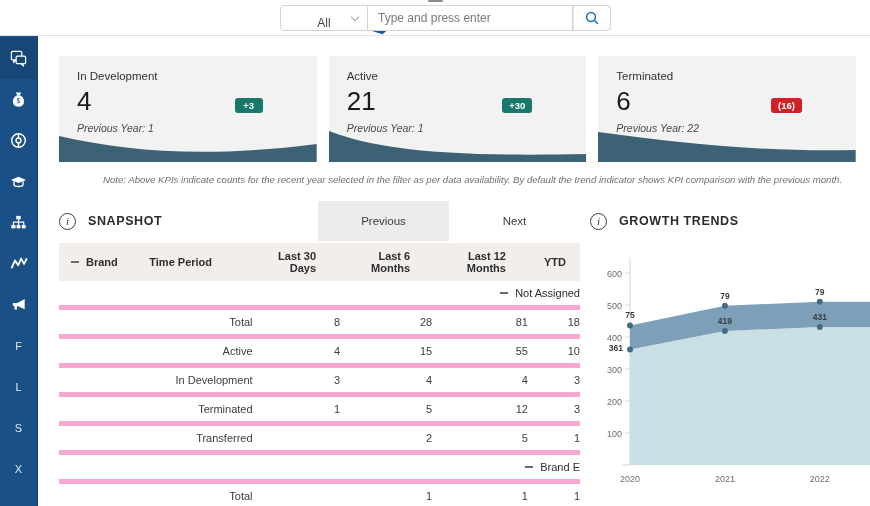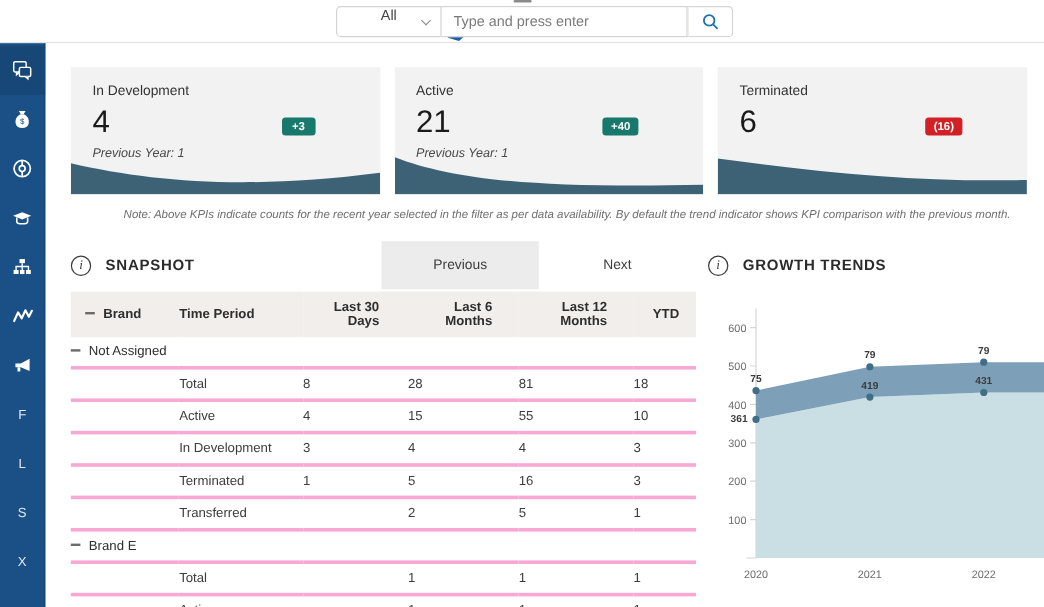--- a/index.html
+++ b/index.html
@@ -37,21 +37,21 @@
 
   .searchgroup {
     position: absolute; left: 280px; top: 5px;
     display: flex; height: 26px; align-items: stretch;
   }
   .search-select {
     width: 88px;
     border: 1px solid #d4d4d4;
     border-radius: 4px 0 0 4px;
     background: #fff;
-    display: flex; align-items: flex-start; justify-content: center;
+    display: flex; align-items: flex-end; justify-content: center;
     position: relative;
     font-size: 12px; color: #444;
     cursor: pointer;
   }
   .search-select .caret {
     position: absolute; right: 9px; top: 50%;
     width: 6px; height: 6px;
     border-right: 1.3px solid #8d8d8d; border-bottom: 1.3px solid #8d8d8d;
     transform: translateY(-65%) rotate(45deg);
   }
@@ -198,22 +198,23 @@
   }
   table.snap thead th.c-brand { text-align: left; padding-left: 12px; width: 96px; }
   table.snap thead th.c-period { text-align: left; width: 108px; }
   table.snap thead th.c-30  { width: 92px; padding-right: 24px; }
   table.snap thead th.c-6   { width: 96px; padding-right: 22px; }
   table.snap thead th.c-12  { width: 100px; padding-right: 22px; }
   table.snap thead th.c-ytd { width: 54px; padding-right: 14px; }
 
   table.snap td {
     padding: 6px 0;
-    border-bottom: 3px solid #f9a8d4;
+    border-bottom: 5px solid #f9a8d4;
     color: #3c3c3c;
+    text-align: right;
     height: 23px;
   }
   td.c-brand  { text-align: left; padding-left: 12px; }
   td.c-period { text-align: left; }
   td.c-30  { padding-right: 24px; }
   td.c-6   { padding-right: 22px; }
   td.c-12  { padding-right: 22px; }
   td.c-ytd { padding-right: 14px; }
   tr.group td { color: #2e2e2e; font-weight: 400; }
   .dash {
@@ -338,31 +339,32 @@
       <div class="kpi-badge up">+3</div>
       <div class="kpi-prev">Previous Year: 1</div>
       <svg class="kpi-wave" viewBox="0 0 260 34" preserveAspectRatio="none">
         <path d="M0 8 C70 24 150 30 260 16 L260 34 L0 34 Z" fill="#3e6275"></path>
       </svg>
     </div>
 
     <div class="kpi-card">
       <div class="kpi-title">Active</div>
       <div class="kpi-value">21</div>
-      <div class="kpi-badge up">+40</div>
+      <div class="kpi-badge up">+30</div>
       <div class="kpi-prev">Previous Year: 1</div>
       <svg class="kpi-wave" viewBox="0 0 260 34" preserveAspectRatio="none">
         <path d="M0 3 C50 22 120 29 260 26 L260 34 L0 34 Z" fill="#3e6275"></path>
       </svg>
     </div>
 
     <div class="kpi-card">
       <div class="kpi-title">Terminated</div>
       <div class="kpi-value">6</div>
       <div class="kpi-badge down">(16)</div>
+      <div class="kpi-prev">Previous Year: 22</div>
       <svg class="kpi-wave" viewBox="0 0 260 34" preserveAspectRatio="none">
         <path d="M0 4 C90 16 170 24 260 22 L260 34 L0 34 Z" fill="#3e6275"></path>
       </svg>
     </div>
   </div>
 
   <div class="note">Note: Above KPIs indicate counts for the recent year selected in the filter as per data availability.  By default the trend indicator shows KPI comparison with the previous month.</div>
 
   <div class="panels">
 
@@ -413,21 +415,21 @@
             <td class="c-30">3</td>
             <td class="c-6">4</td>
             <td class="c-12">4</td>
             <td class="c-ytd">3</td>
           </tr>
           <tr>
             <td class="c-brand"></td>
             <td class="c-period">Terminated</td>
             <td class="c-30">1</td>
             <td class="c-6">5</td>
-            <td class="c-12">16</td>
+            <td class="c-12">12</td>
             <td class="c-ytd">3</td>
           </tr>
           <tr>
             <td class="c-brand"></td>
             <td class="c-period">Transferred</td>
             <td class="c-30"></td>
             <td class="c-6">2</td>
             <td class="c-12">5</td>
             <td class="c-ytd">1</td>
           </tr>

